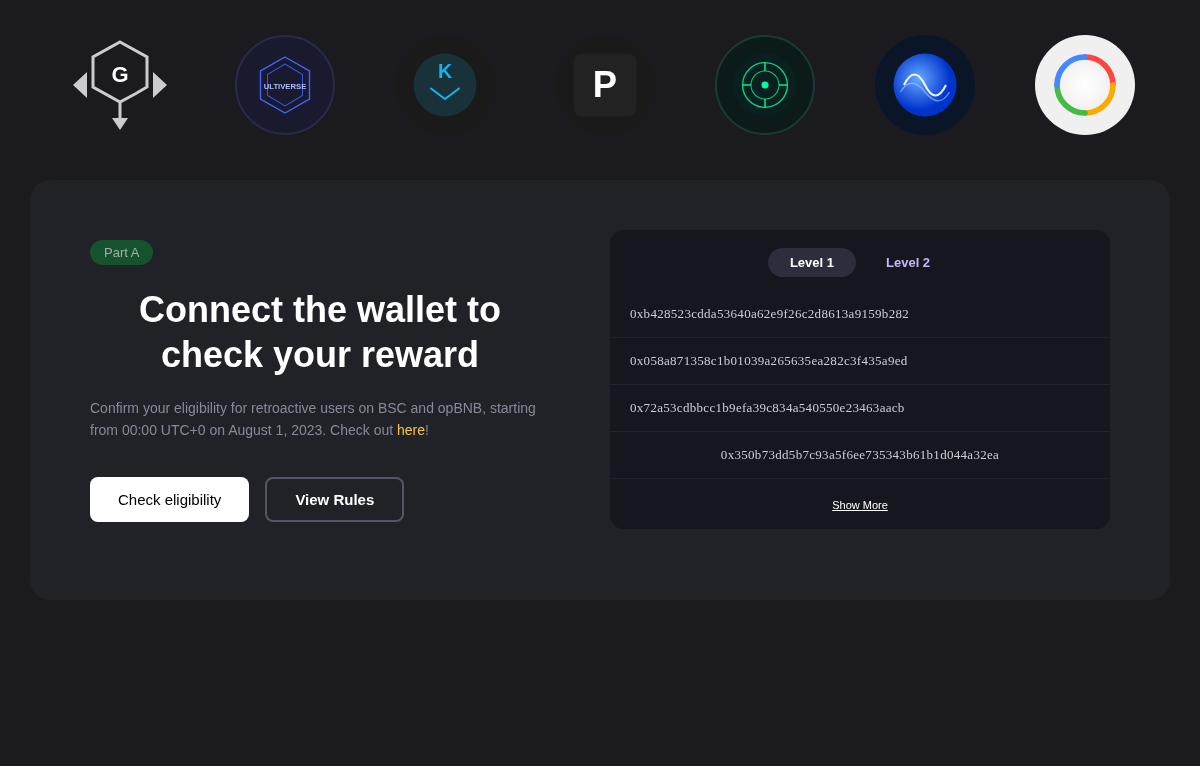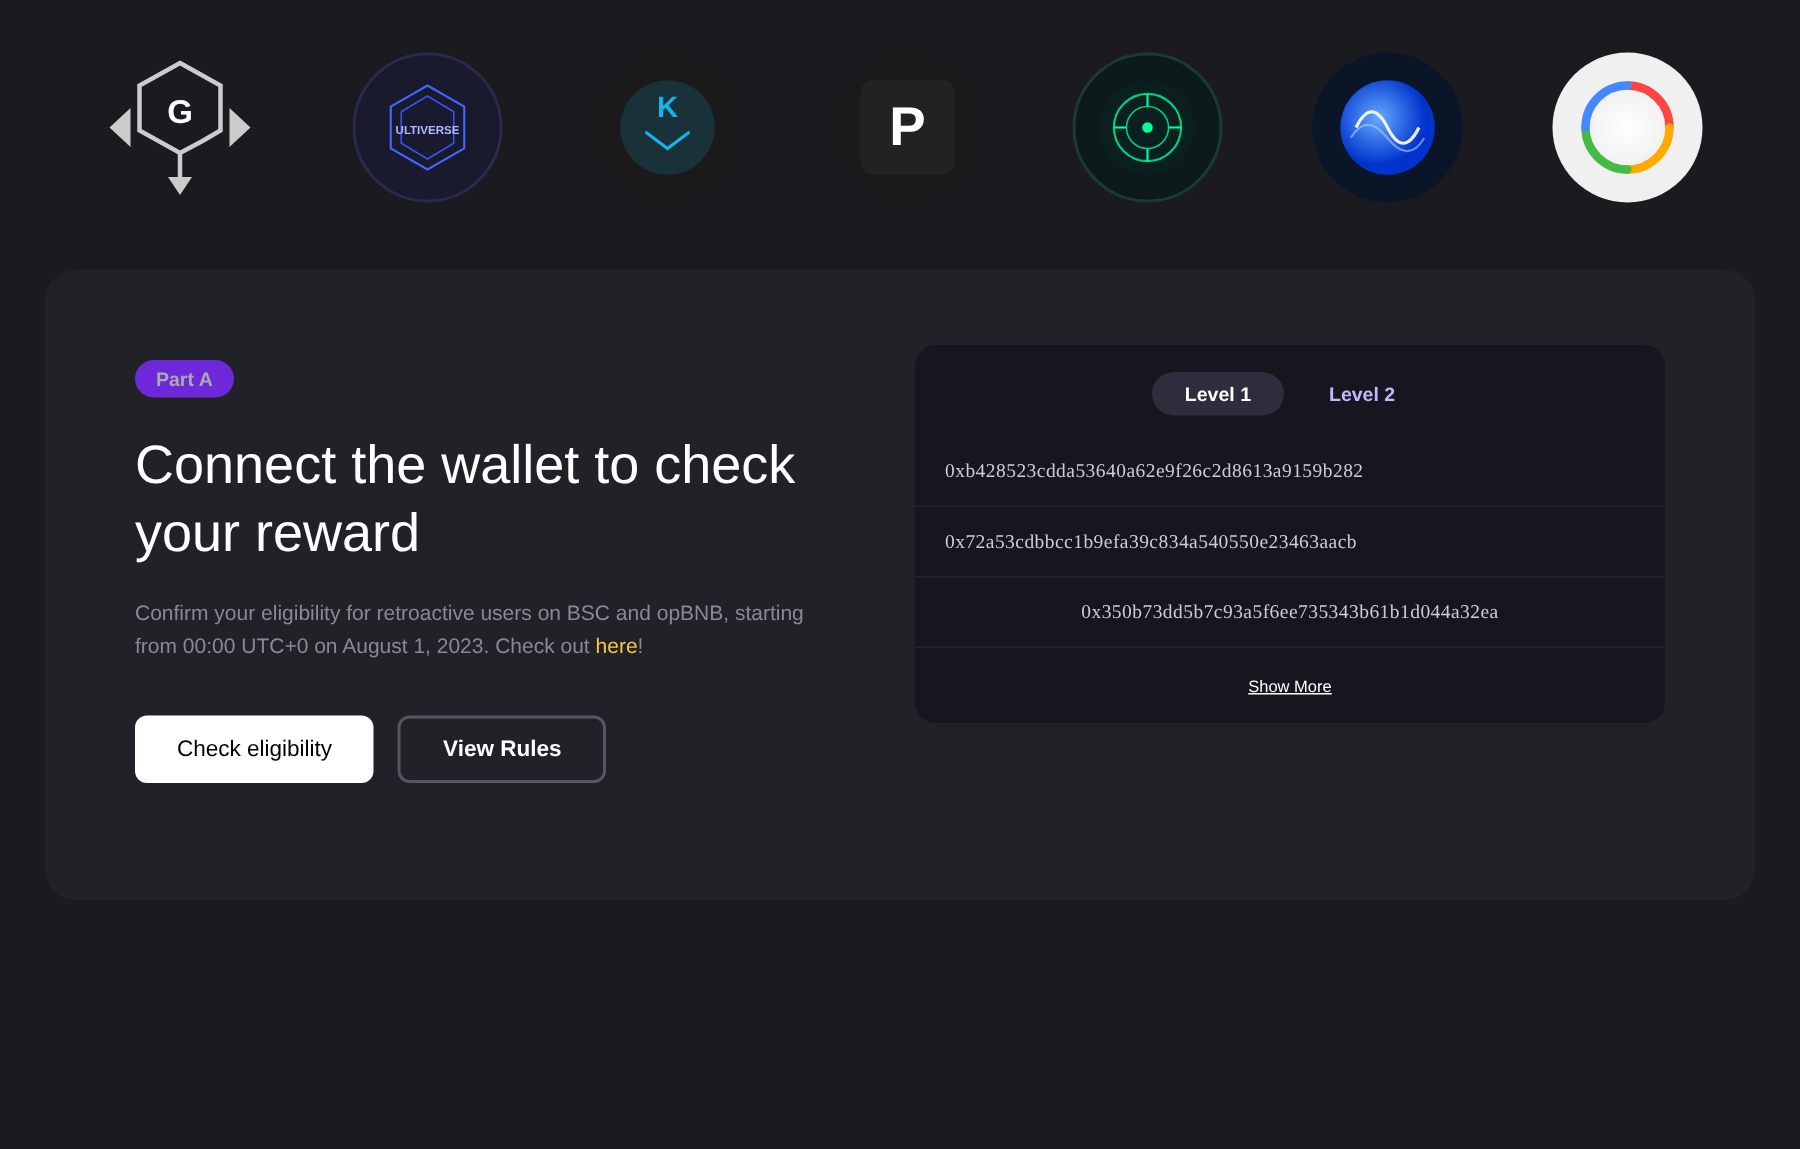--- a/index.html
+++ b/index.html
@@ -82,35 +82,35 @@
     }
 
     
     .left-section {
       flex: 1;
       padding-top: 10px;
     }
 
     .part-badge {
       display: inline-block;
-      background: #6d28d9;
+      background: #14532d;
       color: #aaaaaa;
       font-size: 13px;
       padding: 5px 14px;
       border-radius: 20px;
       margin-bottom: 22px;
-      font-weight: bold;
     }
 
     .main-title {
       font-size: 36px;
-      font-weight: 400;
+      font-weight: 700;
       line-height: 1.25;
       color: #ffffff;
       margin-bottom: 20px;
+      text-align: center;
     }
 
     .description {
       font-size: 14px;
       color: #888899;
       line-height: 1.6;
       margin-bottom: 35px;
       max-width: 480px;
     }
 
@@ -335,20 +335,21 @@
 
   <div class="right-section">
 
     <div class="level-tabs">
       <button class="tab-btn tab-active">Level 1</button>
       <button class="tab-btn tab-inactive">Level 2</button>
     </div>
 
     <div class="address-table">
       <div class="address-row">0xb428523cdda53640a62e9f26c2d8613a9159b282</div>
+      <div class="address-row">0x058a871358c1b01039a265635ea282c3f435a9ed</div>
       <div class="address-row">0x72a53cdbbcc1b9efa39c834a540550e23463aacb</div>
       <div class="address-row">0x350b73dd5b7c93a5f6ee735343b61b1d044a32ea</div>
     </div>
 
     <div class="show-more-row">
       <button class="show-more-btn">Show More</button>
     </div>
 
   </div>
 

